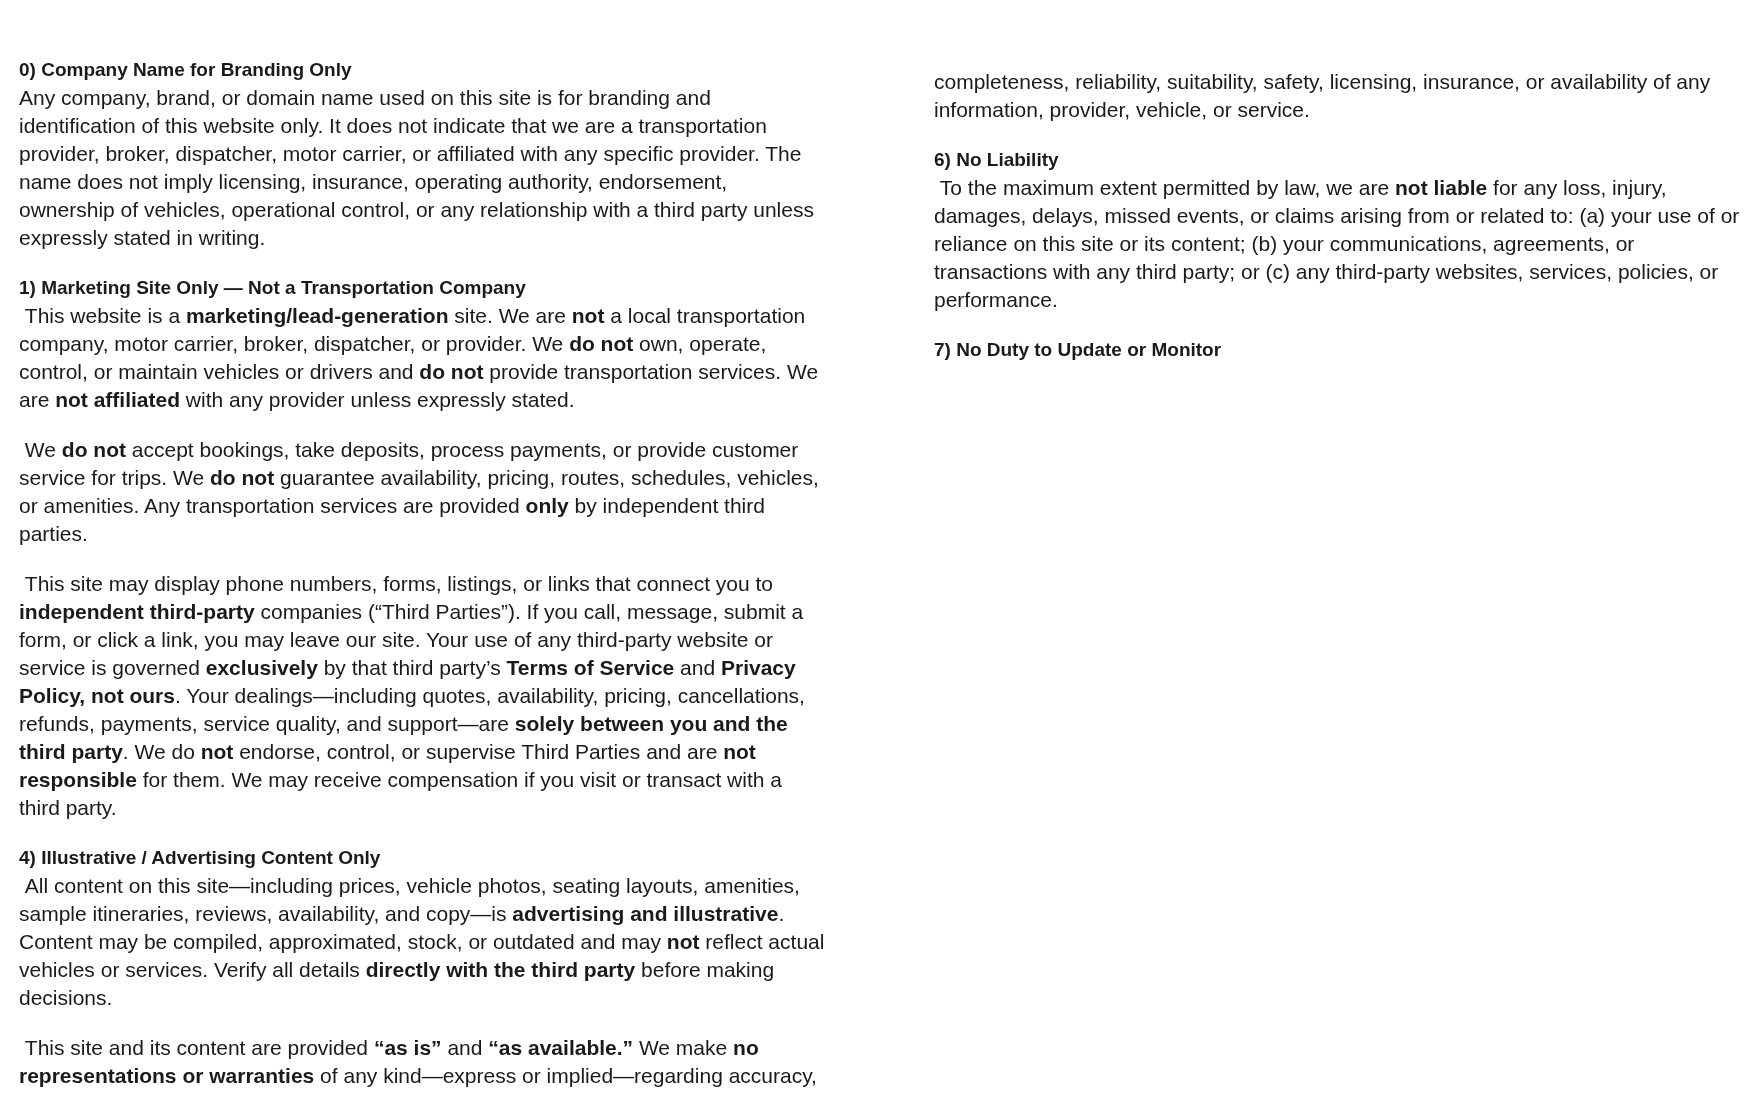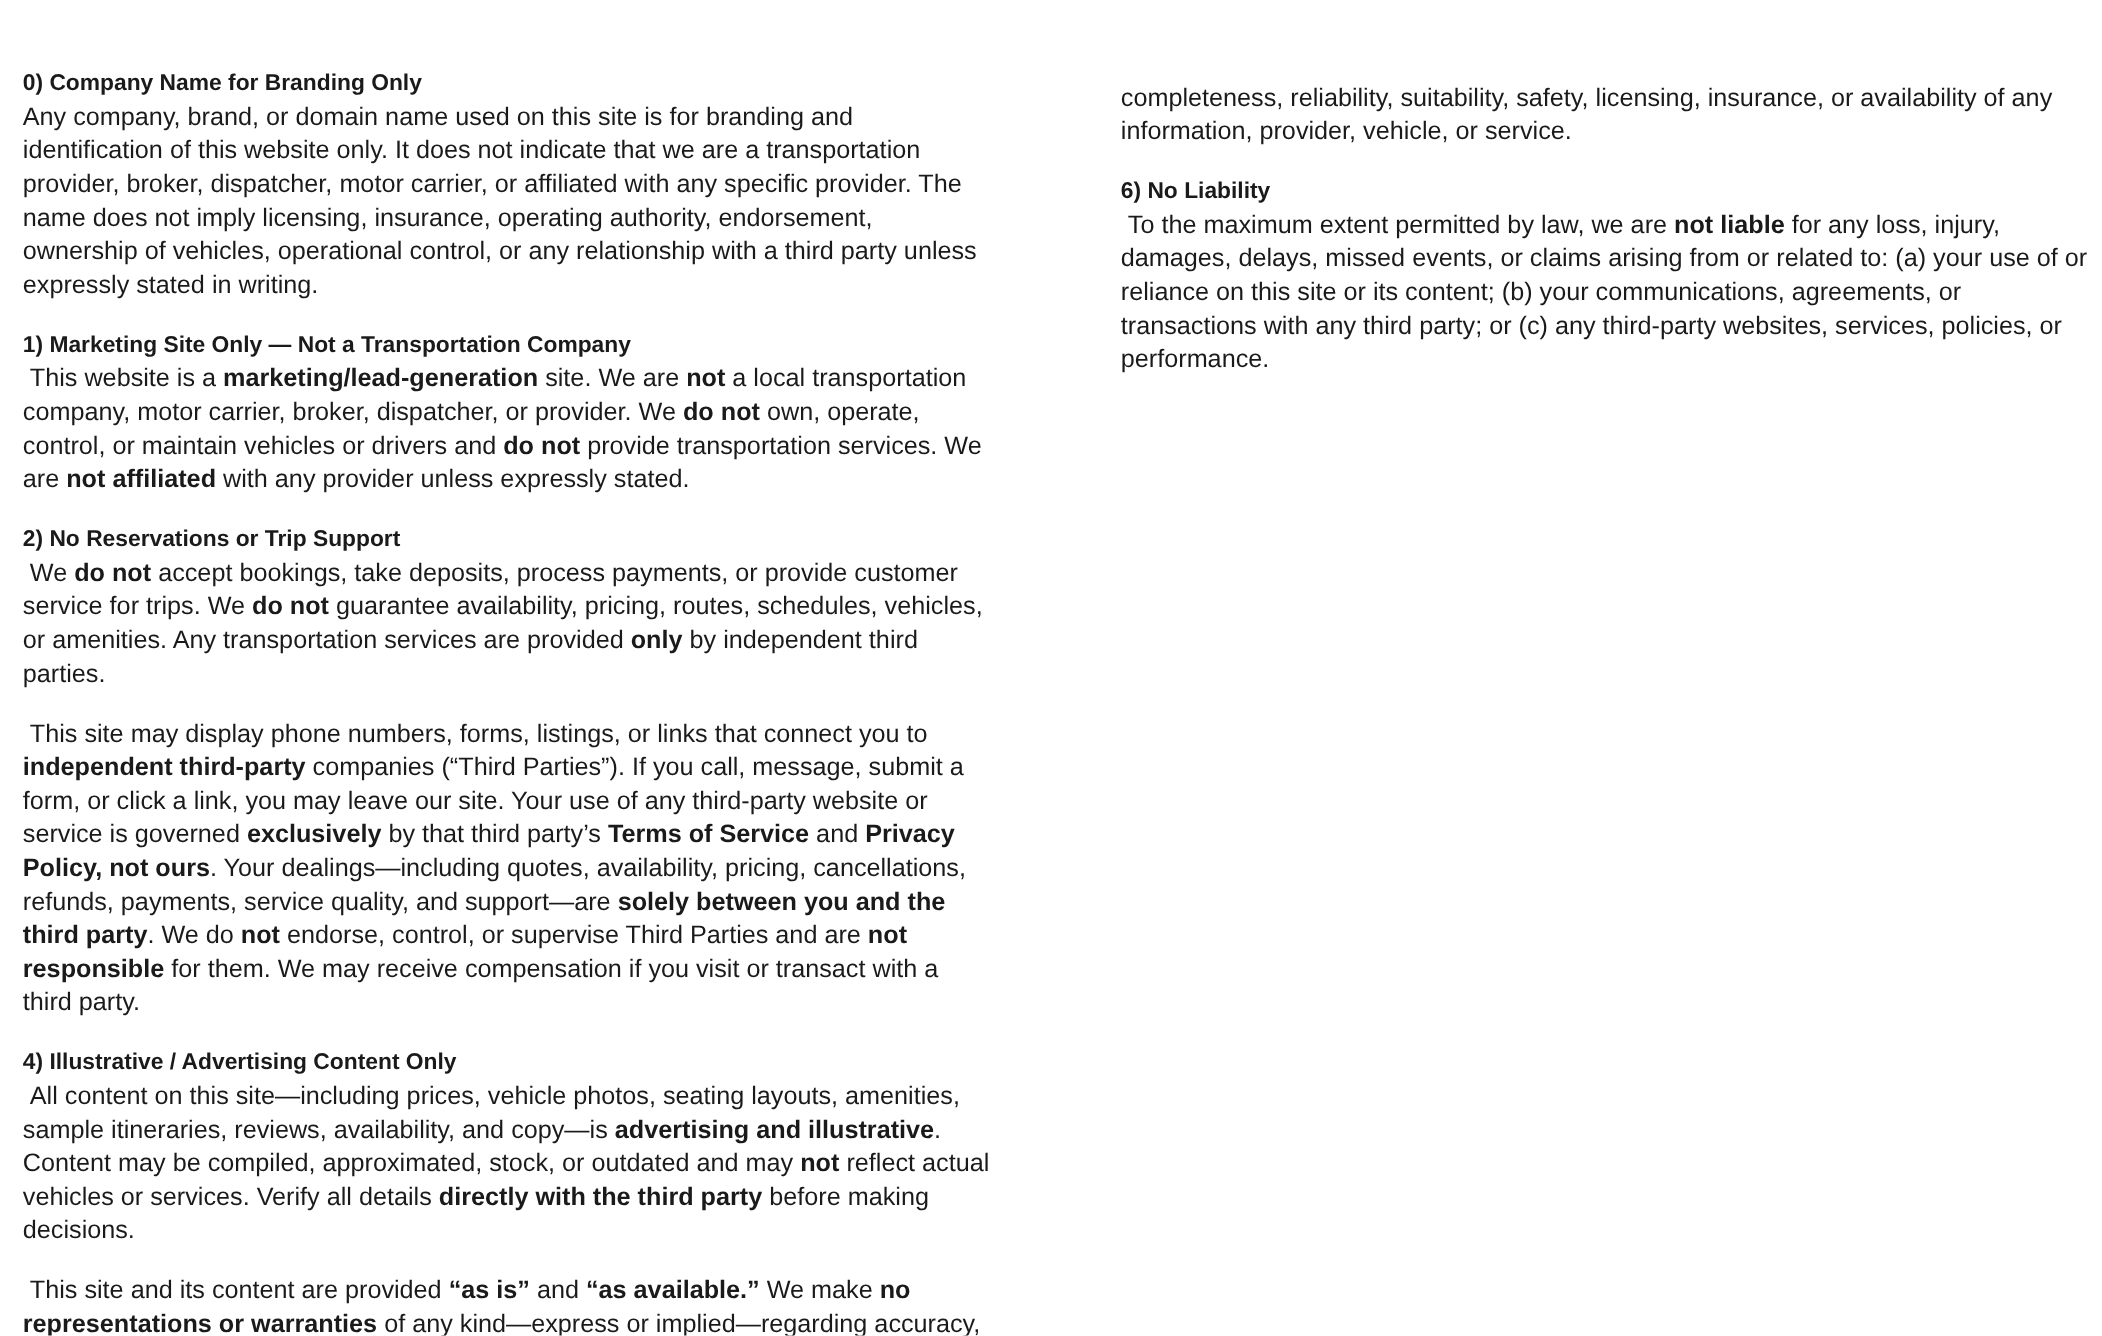--- a/index.html
+++ b/index.html
@@ -53,21 +53,20 @@
     <h2 class="section-heading">0) Company Name for Branding Only</h2>
     <p class="section-body"><span>Any company, brand, or domain name used on this site is for branding and identification of this website only. It does not indicate that we are a transportation provider, broker, dispatcher, motor carrier, or affiliated with any specific provider. The name does not imply licensing, insurance, operating authority, endorsement, ownership of vehicles, operational control, or any relationship with a third party unless expressly stated in writing.</span></p>
   </section>
 
   <section class="section">
     <h2 class="section-heading">1) Marketing Site Only — Not a Transportation Company</h2>
     <p class="section-body"><span> This website is a </span><span class="b">marketing/lead-generation</span><span> site. We are </span><span class="b">not</span><span> a local transportation company, motor carrier, broker, dispatcher, or provider. We </span><span class="b">do not</span><span> own, operate, control, or maintain vehicles or drivers and </span><span class="b">do not</span><span> provide transportation services. We are </span><span class="b">not affiliated</span><span> with any provider unless expressly stated.</span></p>
   </section>
 
   <section class="section">
-    <h2 class="section-heading">2) No Reservations or Trip Support</h2>
     <p class="section-body"><span> We </span><span class="b">do not</span><span> accept bookings, take deposits, process payments, or provide customer service for trips. We </span><span class="b">do not</span><span> guarantee availability, pricing, routes, schedules, vehicles, or amenities. Any transportation services are provided </span><span class="b">only</span><span> by independent third parties.</span></p>
   </section>
 
   <section class="section">
     <p class="section-body"><span> This site may display phone numbers, forms, listings, or links that connect you to </span><span class="b">independent third-party</span><span> companies (“Third Parties”). If you call, message, submit a form, or click a link, you may leave our site. Your use of any third-party website or service is governed </span><span class="b">exclusively</span><span> by that third party’s </span><span class="b">Terms of Service</span><span> and </span><span class="b">Privacy Policy, not ours</span><span>. Your dealings—including quotes, availability, pricing, cancellations, refunds, payments, service quality, and support—are </span><span class="b">solely between you and the third party</span><span>. We do </span><span class="b">not</span><span> endorse, control, or supervise Third Parties and are </span><span class="b">not responsible</span><span> for them. We may receive compensation if you visit or transact with a third party.</span></p>
   </section>
 
   <section class="section">
     <h2 class="section-heading">4) Illustrative / Advertising Content Only</h2>
     <p class="section-body"><span> All content on this site—including prices, vehicle photos, seating layouts, amenities, sample itineraries, reviews, availability, and copy—is </span><span class="b">advertising and illustrative</span><span>. Content may be compiled, approximated, stock, or outdated and may </span><span class="b">not</span><span> reflect actual vehicles or services. Verify all details </span><span class="b">directly with the third party</span><span> before making decisions.</span></p>
@@ -82,15 +81,16 @@
 
     <p class="section-body"><span>completeness, reliability, suitability, safety, licensing, insurance, or availability of any information, provider, vehicle, or service.</span></p>
   </section>
 
   <section class="section">
     <h2 class="section-heading">6) No Liability</h2>
     <p class="section-body"><span> To the maximum extent permitted by law, we are </span><span class="b">not liable</span><span> for any loss, injury, damages, delays, missed events, or claims arising from or related to: (a) your use of or reliance on this site or its content; (b) your communications, agreements, or transactions with any third party; or (c) any third-party websites, services, policies, or performance.</span></p>
   </section>
 
   <section class="section">
+    <h2 class="section-heading">7) No Duty to Update or Monitor</h2>
   </section>
 </div>
 </div>
 
 </body></html>

